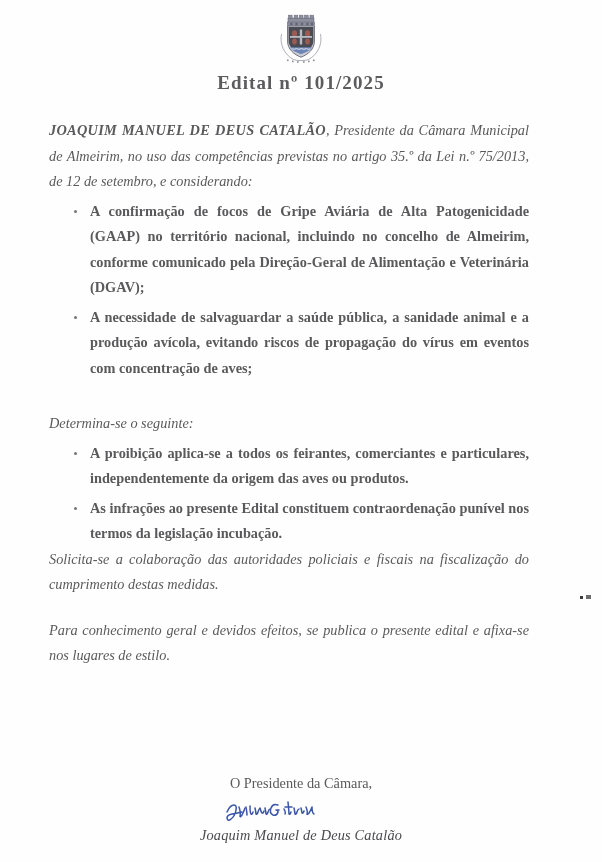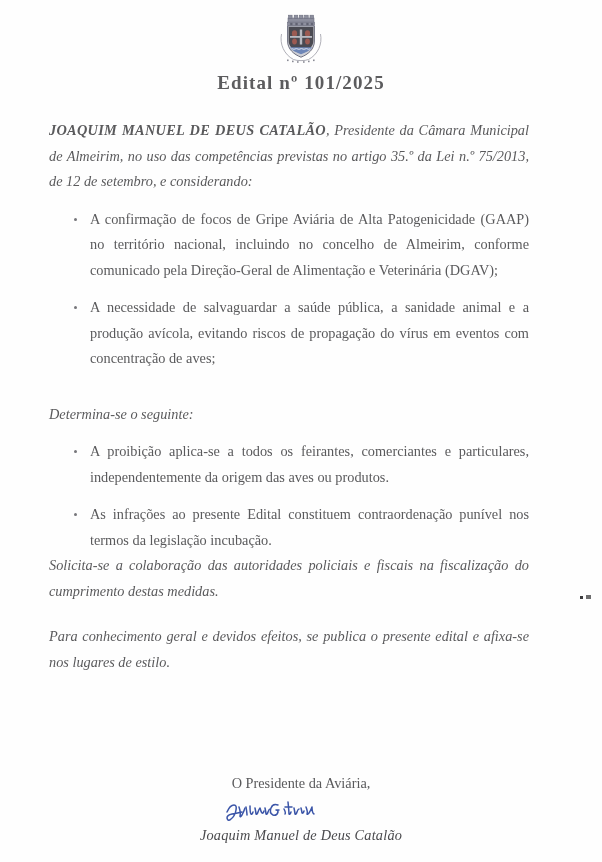--- a/index.html
+++ b/index.html
@@ -68,27 +68,28 @@
     letter-spacing: 0.3px;
   }
 
   ul.bullets {
     margin: 0;
     padding: 0;
     list-style: none;
   }
   ul.bullets > li {
     position: relative;
-    margin: 12px 0 0 0;
+    margin: 4px 0 0 0;
     padding-left: 41px;
     text-align: justify;
     text-justify: inter-word;
     font-size: 14.3px;
     line-height: 25.5px;
     color: #5a5a5c;
+    font-weight: bold;
   }
   ul.bullets > li::before {
     content: "";
     position: absolute;
     left: 25px;
     top: 11px;
     width: 3px;
     height: 3px;
     background: #76767a;
     border-radius: 50%;
@@ -216,21 +217,21 @@
 
     <div class="spacer-md"></div>
 
     <p class="para">Para conhecimento geral e devidos efeitos, se publica o presente edital e afixa-se nos lugares de estilo.</p>
 
     <div class="spacer-sm"></div>
 
   </div>
 
   <div class="sig-block">
-    <div class="sig-role">O Presidente da Aviária,</div>
+    <div class="sig-role">O Presidente da Câmara,</div>
     <div class="sig-ink">
       <svg width="160" height="26" viewBox="0 0 160 26">
         <g fill="none" stroke="#3b55a8" stroke-width="1.5" stroke-linecap="round" stroke-linejoin="round">
           <path d="M6 14 q3 -7 7 -7 q3 0 2 5 q-1 6 -5 9 q-3 3 -4 -1 q0 -3 5 -4 q6 -1 10 -2"></path>
           <path d="M18 9 q2 6 1 9 q0 2 2 -1 q2 -4 3 -7"></path>
           <path d="M25 9 q1 6 1 8"></path>
           <path d="M29 8 q0 7 1 8 q1 1 2 -2"></path>
           <path d="M34 10 q1 5 1 6 q1 1 2 -2 q1 -3 2 -4 q1 4 2 5 q1 1 2 -2"></path>
           <path d="M44 10 q1 5 1 6 q1 1 2 -2 q1 -3 2 -3"></path>
           <path d="M57 7 q-5 -2 -7 3 q-2 5 2 7 q4 1 5 -3 q0 -2 -2 -2 l3 0"></path>

